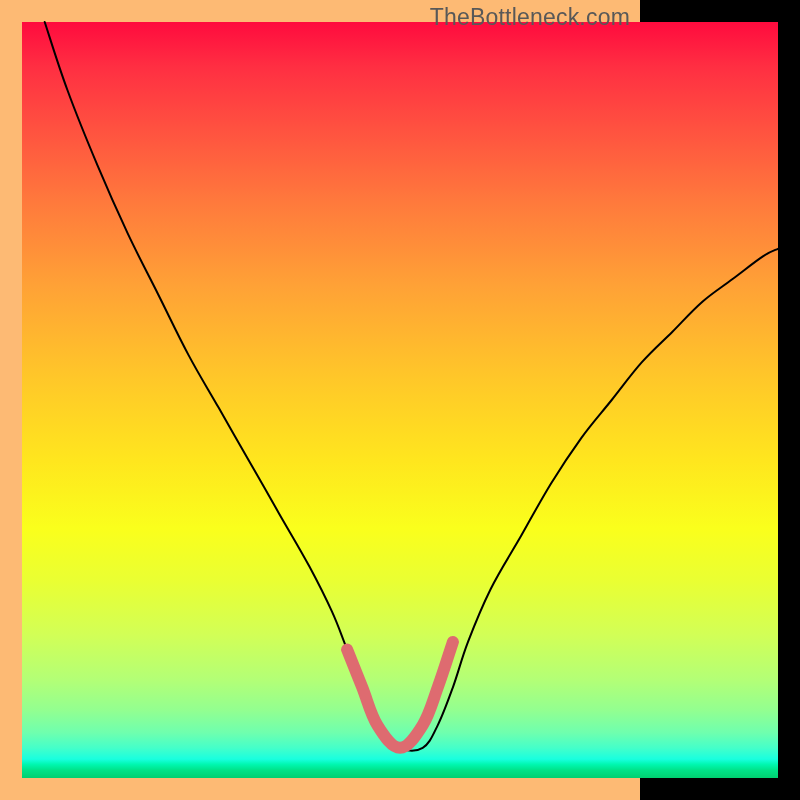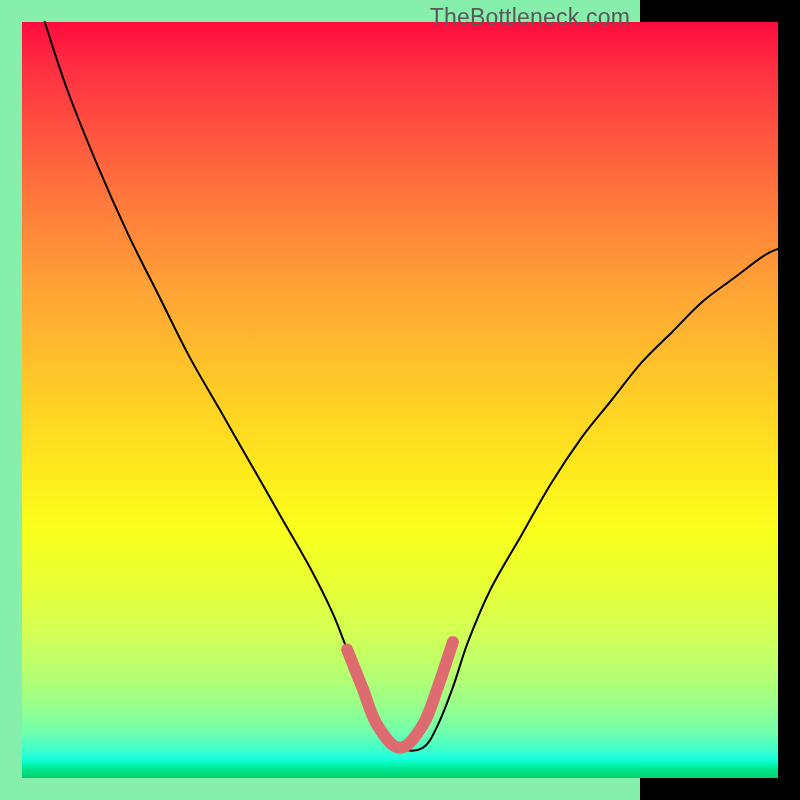--- a/index.html
+++ b/index.html
@@ -8,21 +8,21 @@
     width: 800px;
     height: 800px;
     background: #000;
     overflow: hidden;
     font-family: Arial, Helvetica, sans-serif;
   }
   .frame {
     position: relative;
     width: 640px;
     height: 800px;
-    background: #86efac;
+    background: #fdba74;
   }
   .plot-area {
     position: absolute;
     left: 22px;
     top: 22px;
     width: 756px;
     height: 756px;
     
     background: linear-gradient(
       to bottom,

